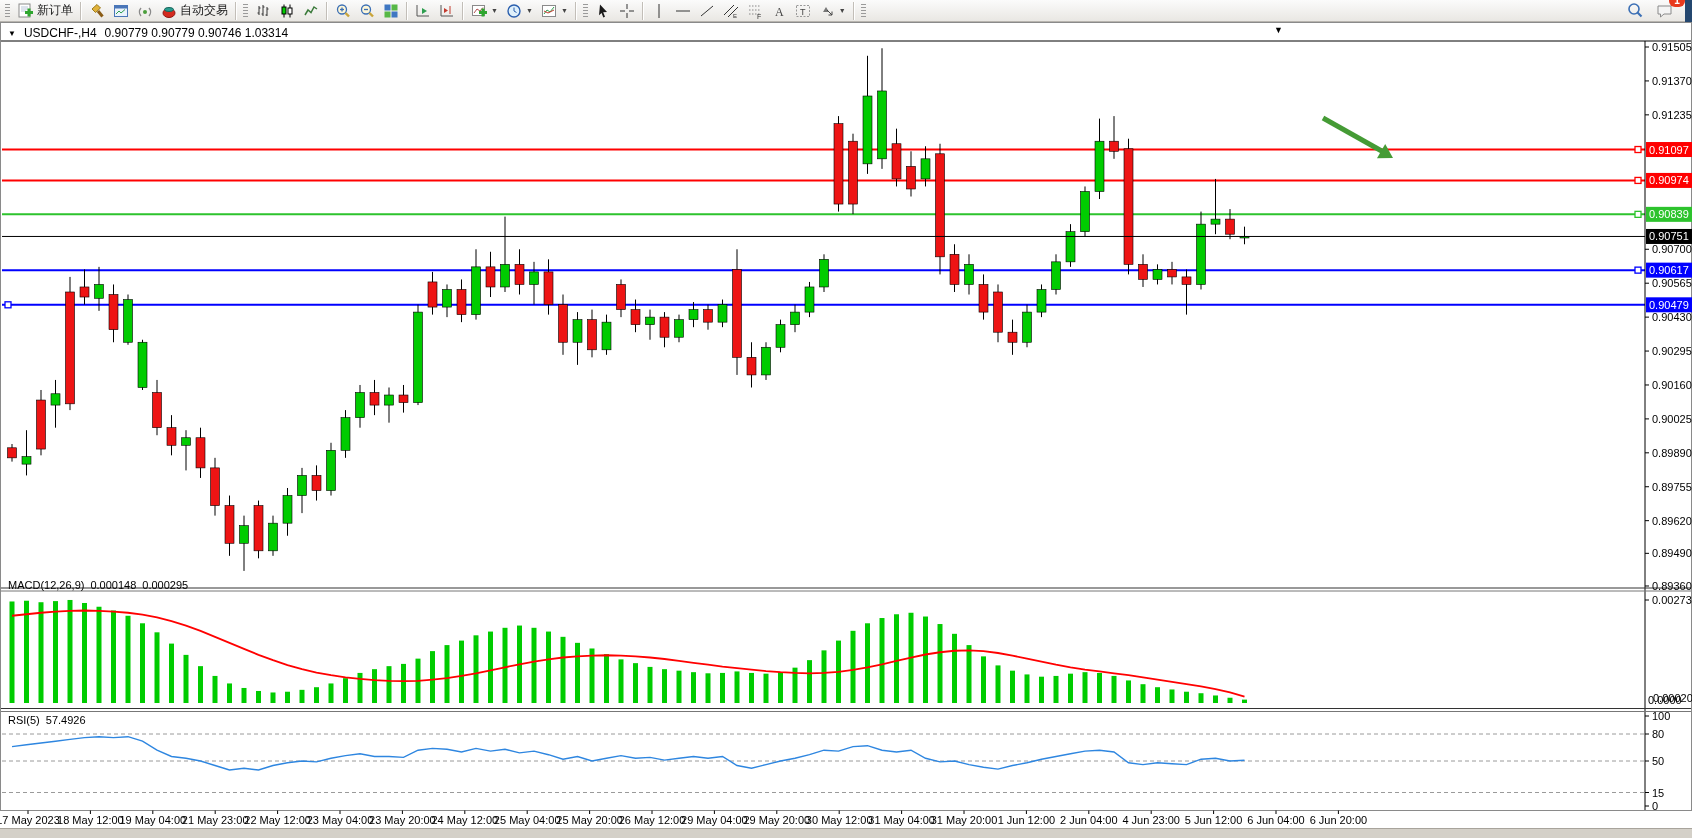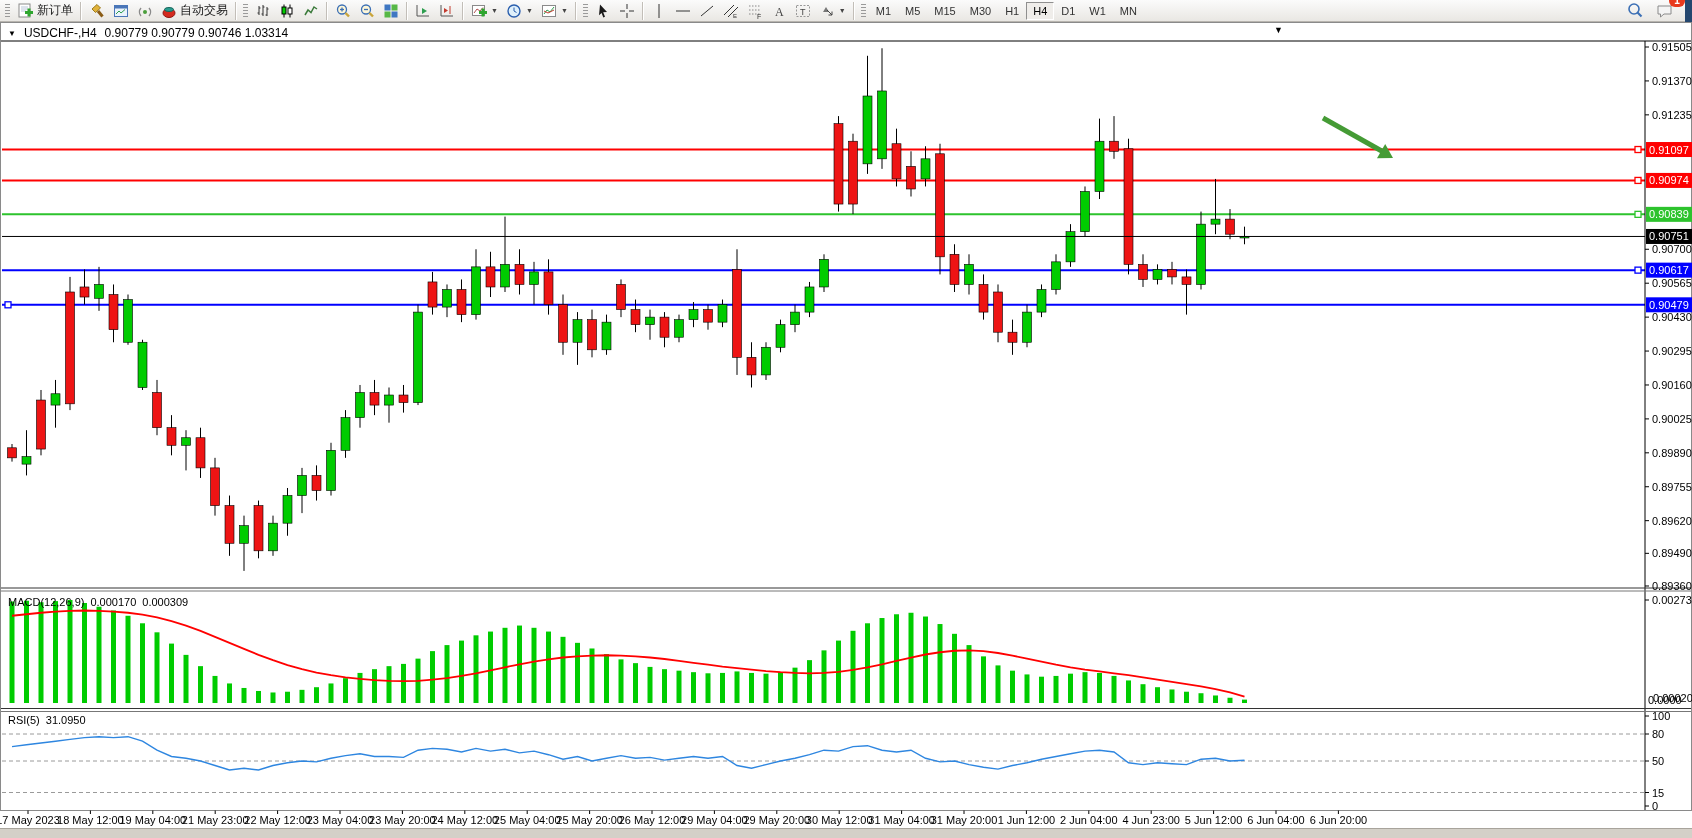--- a/index.html
+++ b/index.html
@@ -26,21 +26,21 @@
   .comment-wrap{position:relative;}
   .nbadge{position:absolute;top:-2px;right:-7px;background:#e8391d;color:#fff;border-radius:8px;
     font-size:10px;line-height:12px;min-width:12px;text-align:center;padding:0 2px;font-weight:bold;}
   .corner-strip{position:absolute;right:0;top:0;width:7px;height:22px;background:#24476f;}
   
   .chart-window{position:absolute;top:22px;left:0;width:1692px;height:806px;background:#fff;}
   #chart-svg{position:absolute;top:0;left:0;}
   .chart-title{position:absolute;top:4px;left:8px;font-size:12px;color:#000;display:flex;gap:8px;align-items:center;}
   .chart-title .tri{font-size:8px;}
   .pane-label{position:absolute;left:8px;font-size:11px;color:#000;display:flex;gap:6px;}
-  .pane-label.macd{top:574px;}
+  .pane-label.macd{top:557px;}
   .pane-label.rsi{top:692px;}
   .corner-arrow{position:absolute;top:3px;left:1274px;font-size:9px;color:#000;}
   .status-bar{position:absolute;top:828px;left:0;width:1692px;height:10px;background:#d4d0c8;border-top:1px solid #a8a49c;}
 </style>
 </head>
 <body>
 
 <div id="app">
   <div class="toolbar" id="toolbar">
       <span class="handle"></span>
@@ -308,31 +308,20 @@
             <svg width="16" height="16">
               <path d="M4 9 L7 4 L10 9 Z" fill="#777"></path>
               <path d="M8 7 L13 12 M13 12 L13 8.5 M13 12 L9.5 12" stroke="#444" fill="none"></path>
             </svg>
           </span>
           <span class="caret">▼</span>
         </button>
       </div>
       <span class="vsep"></span>
       <span class="handle"></span>
-      <div class="tgroup">
-        <button class="tf">M1</button>
-        <button class="tf">M5</button>
-        <button class="tf">M15</button>
-        <button class="tf">M30</button>
-        <button class="tf">H1</button>
-        <button class="tf active">H4</button>
-        <button class="tf">D1</button>
-        <button class="tf">W1</button>
-        <button class="tf">MN</button>
-      </div>
       <div class="tool-right">
         <button class="tbtn">
           <span style="display: inline-flex;">
             <svg width="18" height="17">
               <circle cx="8" cy="7" r="5" fill="none" stroke="#3b6fb5" stroke-width="1.6"></circle>
               <line x1="11.5" y1="10.5" x2="15.5" y2="14.5" stroke="#3b6fb5" stroke-width="2.2"></line>
             </svg>
           </span>
         </button>
         <div class="comment-wrap">
@@ -755,24 +744,24 @@
     <div class="chart-title">
       <span class="tri">▼</span>
       <span>USDCHF-,H4</span>
       <span class="ohlc">0.90779 0.90779 0.90746 1.03314</span>
     </div>
 
     <span class="corner-arrow">▼</span>
 
     <div class="pane-label macd">
       <span>MACD(12,26,9)</span>
-      <span>0.000170</span>
-      <span>0.000309</span>
+      <span>0.000148</span>
+      <span>0.000295</span>
     </div>
 
     <div class="pane-label rsi">
       <span>RSI(5)</span>
-      <span>31.0950</span>
+      <span>57.4926</span>
     </div>
   </div>
 
   <div class="status-bar"></div>
 </div>
 
 </body></html>

